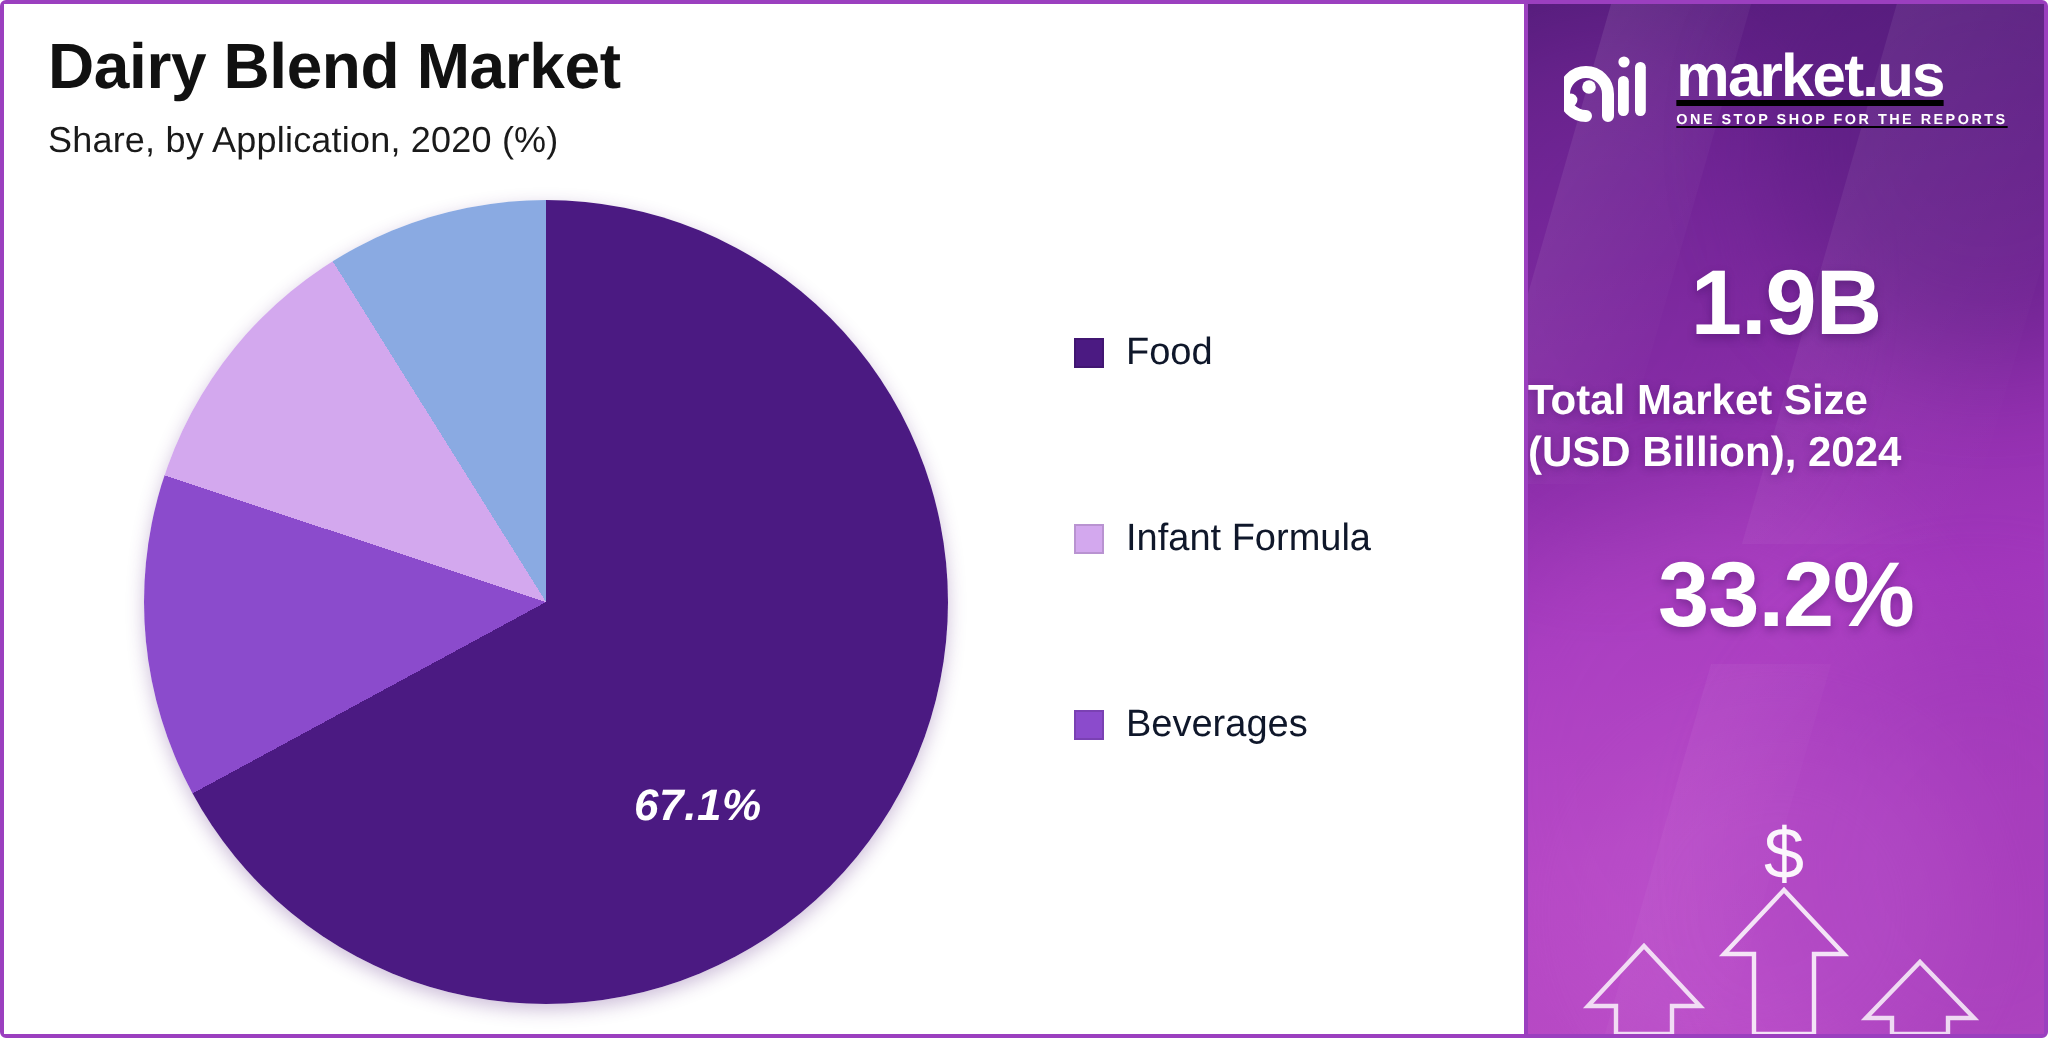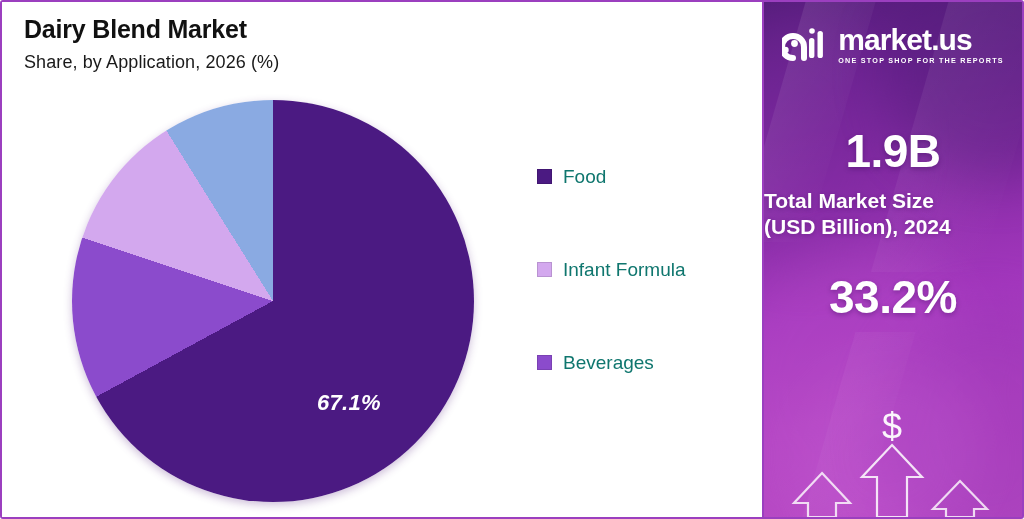--- a/index.html
+++ b/index.html
@@ -20,21 +20,21 @@
   
   #chart-panel {
     position:absolute;
     left:0; top:0;
     width:762px; height:515px;
     background:#fff;
     border-right:2px solid #9B3FBF;
   }
   #title-block { position:absolute; left:22px; top:12px; }
   #chart-title {
-    font-size:25px; font-weight:bold; color:#111;
+    font-size:32px; font-weight:bold; color:#111;
     letter-spacing:-0.2px; line-height:1.2;
   }
   #chart-subtitle {
     font-size:18px; color:#1a1a1a; margin-top:8px;
     letter-spacing:0.1px; line-height:1.2;
   }
 
   
   #pie-wrap {
     position:absolute;
@@ -65,21 +65,21 @@
     display:flex; align-items:center;
     height:93px;
   }
   .legend-swatch {
     width:15px; height:15px;
     flex:0 0 15px;
     margin-right:11px;
     border:1px solid rgba(0,0,0,0.12);
   }
   .legend-label {
-    font-size:19px; color:#0f766e;
+    font-size:19px; color:#0f172a;
     white-space:nowrap; line-height:1;
   }
 
   
   #brand-panel {
     position:absolute;
     right:0; top:0;
     width:258px; height:515px;
     overflow:hidden;
     background:linear-gradient(170deg,#561D7C 0%,#6C2391 16%,#8B2DA9 38%,#A337BD 58%,#B244C2 78%,#B84BC4 100%);
@@ -99,21 +99,21 @@
     background:linear-gradient(105deg,rgba(255,255,255,0.09),rgba(255,255,255,0));
     transform:skewX(-16deg);
   }
   #streak1 { left:10px;  top:-20px; width:70px;  height:260px; }
   #streak2 { left:150px; top:-30px; width:110px; height:300px; opacity:0.8; }
   #streak3 { left:60px;  top:330px; width:60px;  height:220px; opacity:0.5; }
 
   
   #logo-row {
     position:absolute; left:0; right:0; top:22px;
-    display:flex; align-items:flex-end; justify-content:center;
+    display:flex; align-items:center; justify-content:center;text-decoration:underline;
   }
   #logo-mark { width:48px; height:40px; margin-right:8px; }
   #logo-text-block { display:flex; flex-direction:column; }
   #logo-word {
     font-size:30px; font-weight:bold; color:#fff;
     letter-spacing:-0.9px; line-height:1;
   }
   #logo-tagline {
     font-size:7.2px; font-weight:bold; color:#fff;
     letter-spacing:1.25px; margin-top:2px; line-height:1;
@@ -144,21 +144,21 @@
 </style>
 </head>
 <body>
 
 <div id="page">
 
   <div id="chart-panel">
 
     <div id="title-block">
       <div id="chart-title">Dairy Blend Market</div>
-      <div id="chart-subtitle">Share, by Application, 2026 (%)</div>
+      <div id="chart-subtitle">Share, by Application, 2020 (%)</div>
     </div>
 
     <div id="pie-wrap">
       <div id="pie" style="background: conic-gradient(rgb(75, 26, 130) 0deg, rgb(75, 26, 130) 241.56deg, rgb(139, 75, 204) 241.56deg, rgb(139, 75, 204) 288.36deg, rgb(211, 168, 238) 288.36deg, rgb(211, 168, 238) 327.96deg, rgb(138, 170, 226) 327.96deg, rgb(138, 170, 226) 360deg);"></div>
       <div id="pie-label">67.1%</div>
     </div>
 
     <div id="legend">
       <div class="legend-item">
         <span class="legend-swatch" style="background: rgb(75, 26, 130);"></span>

